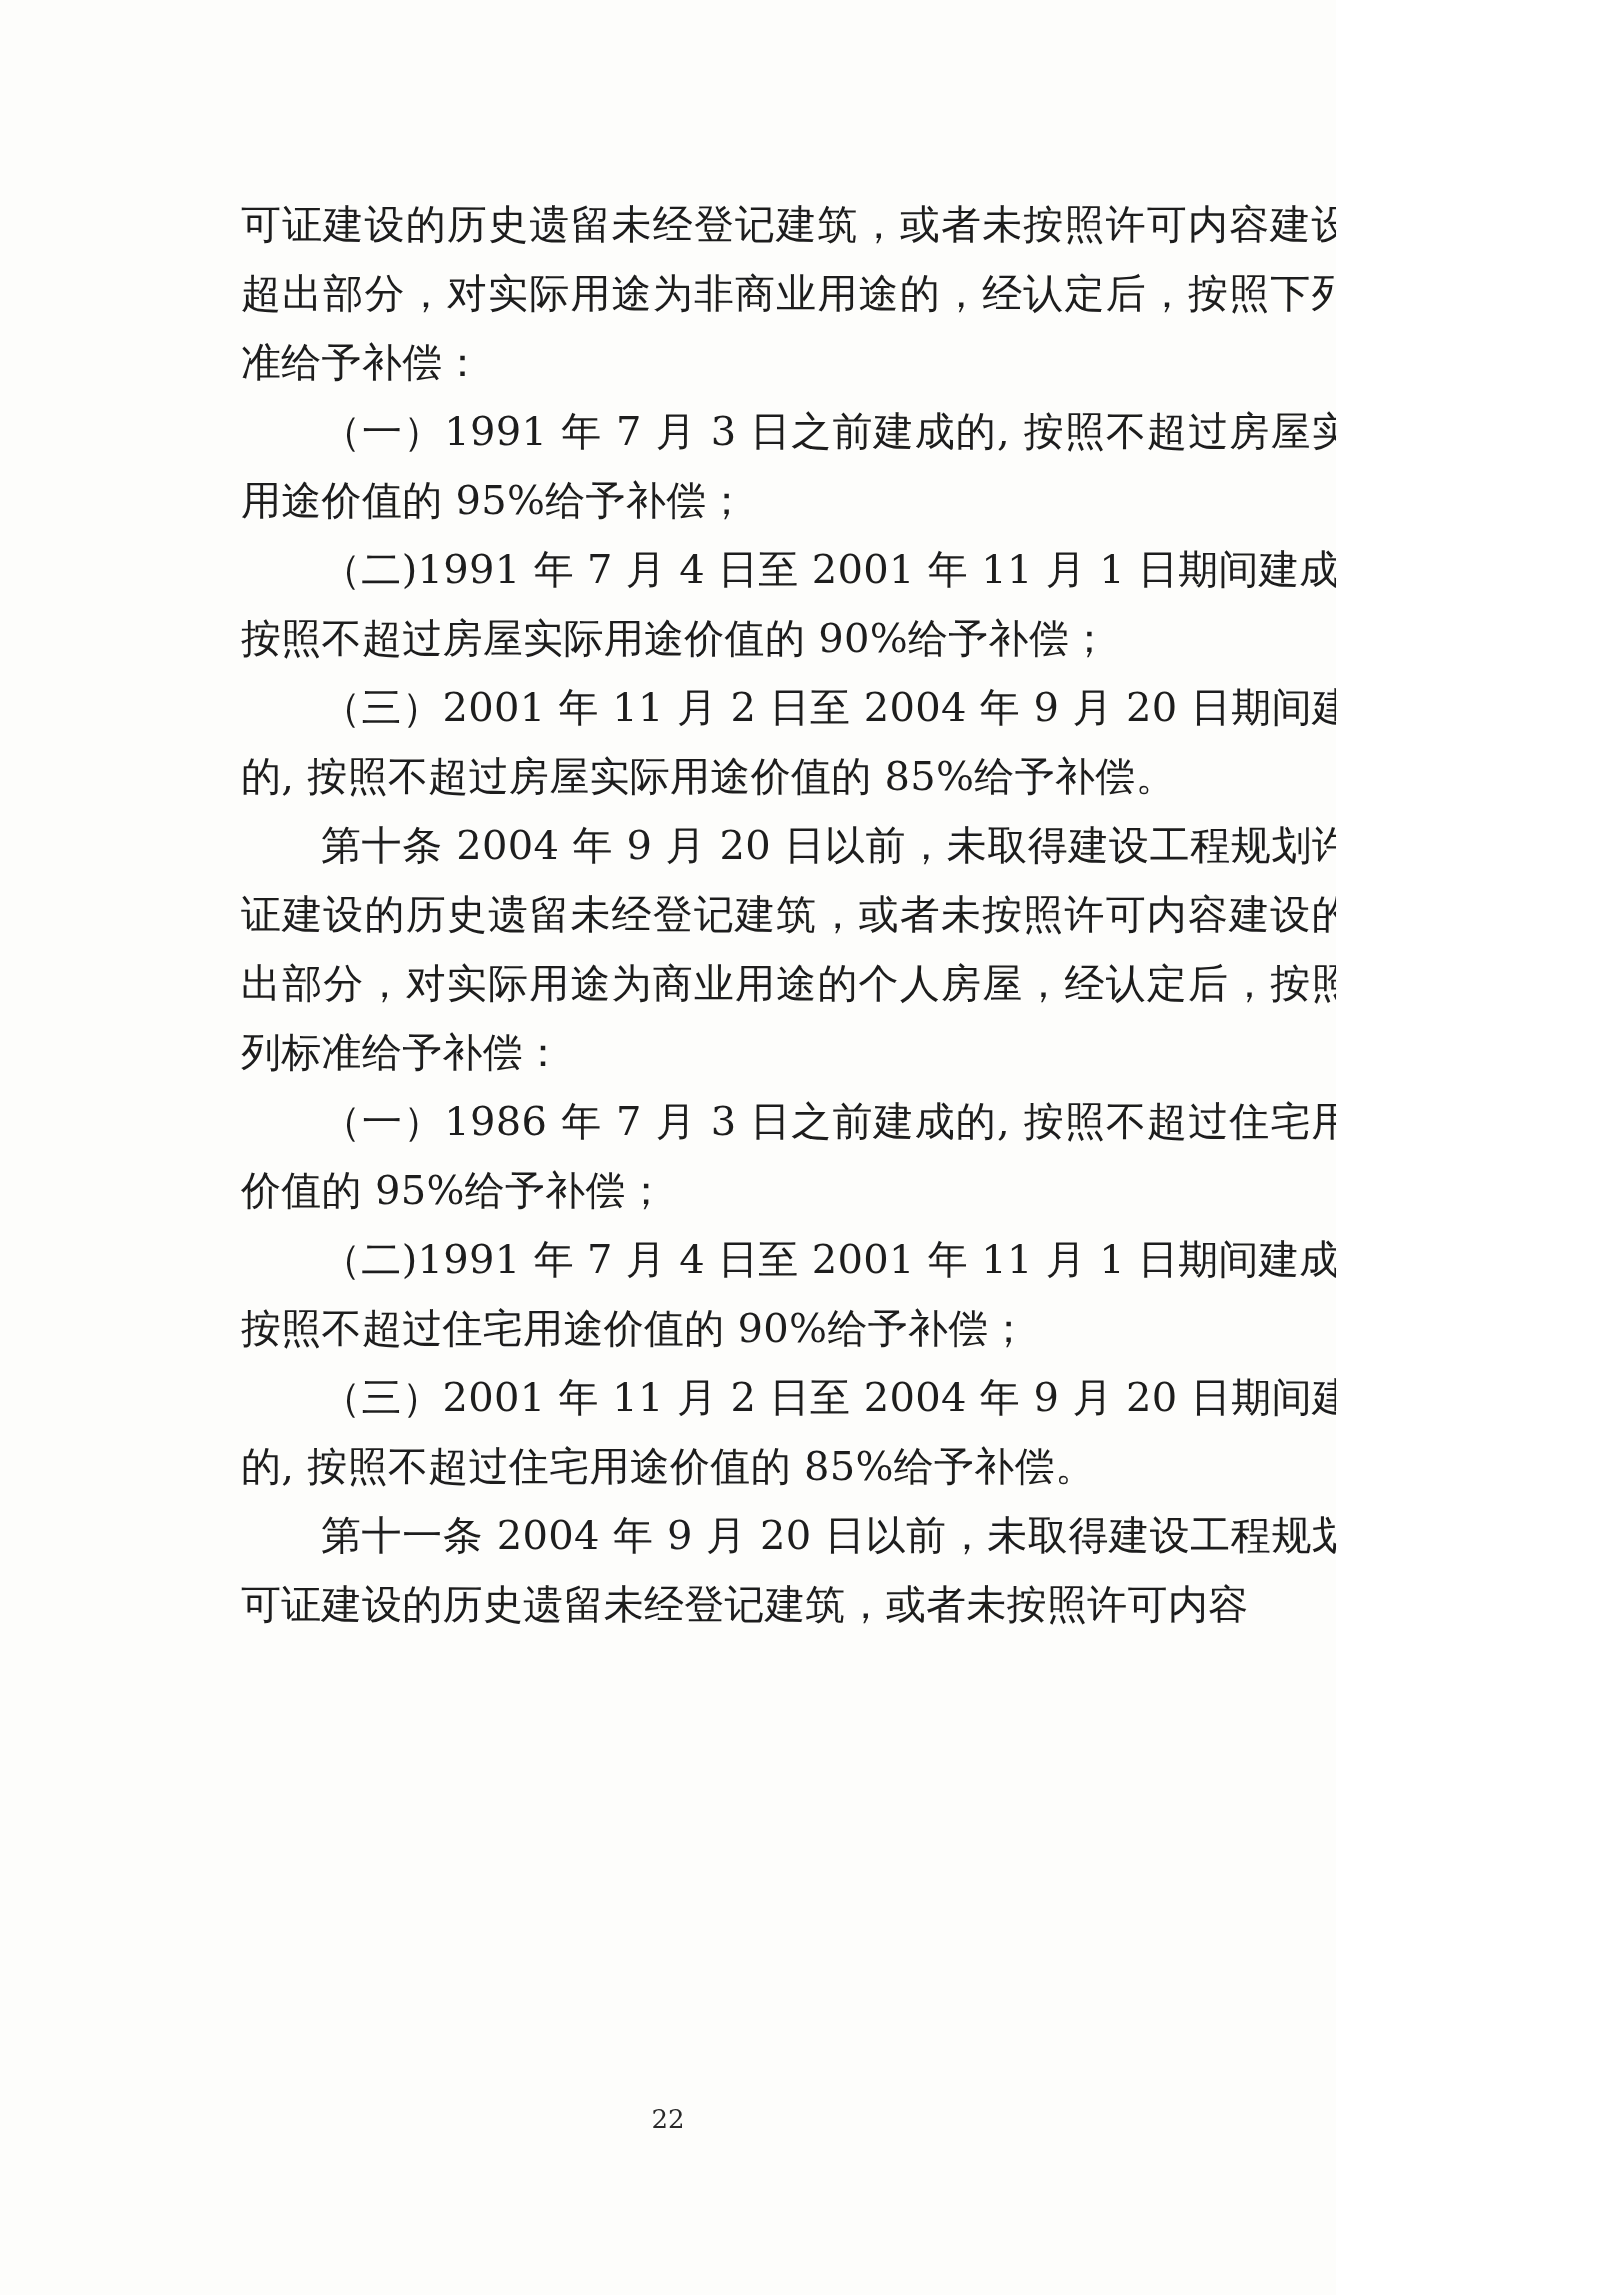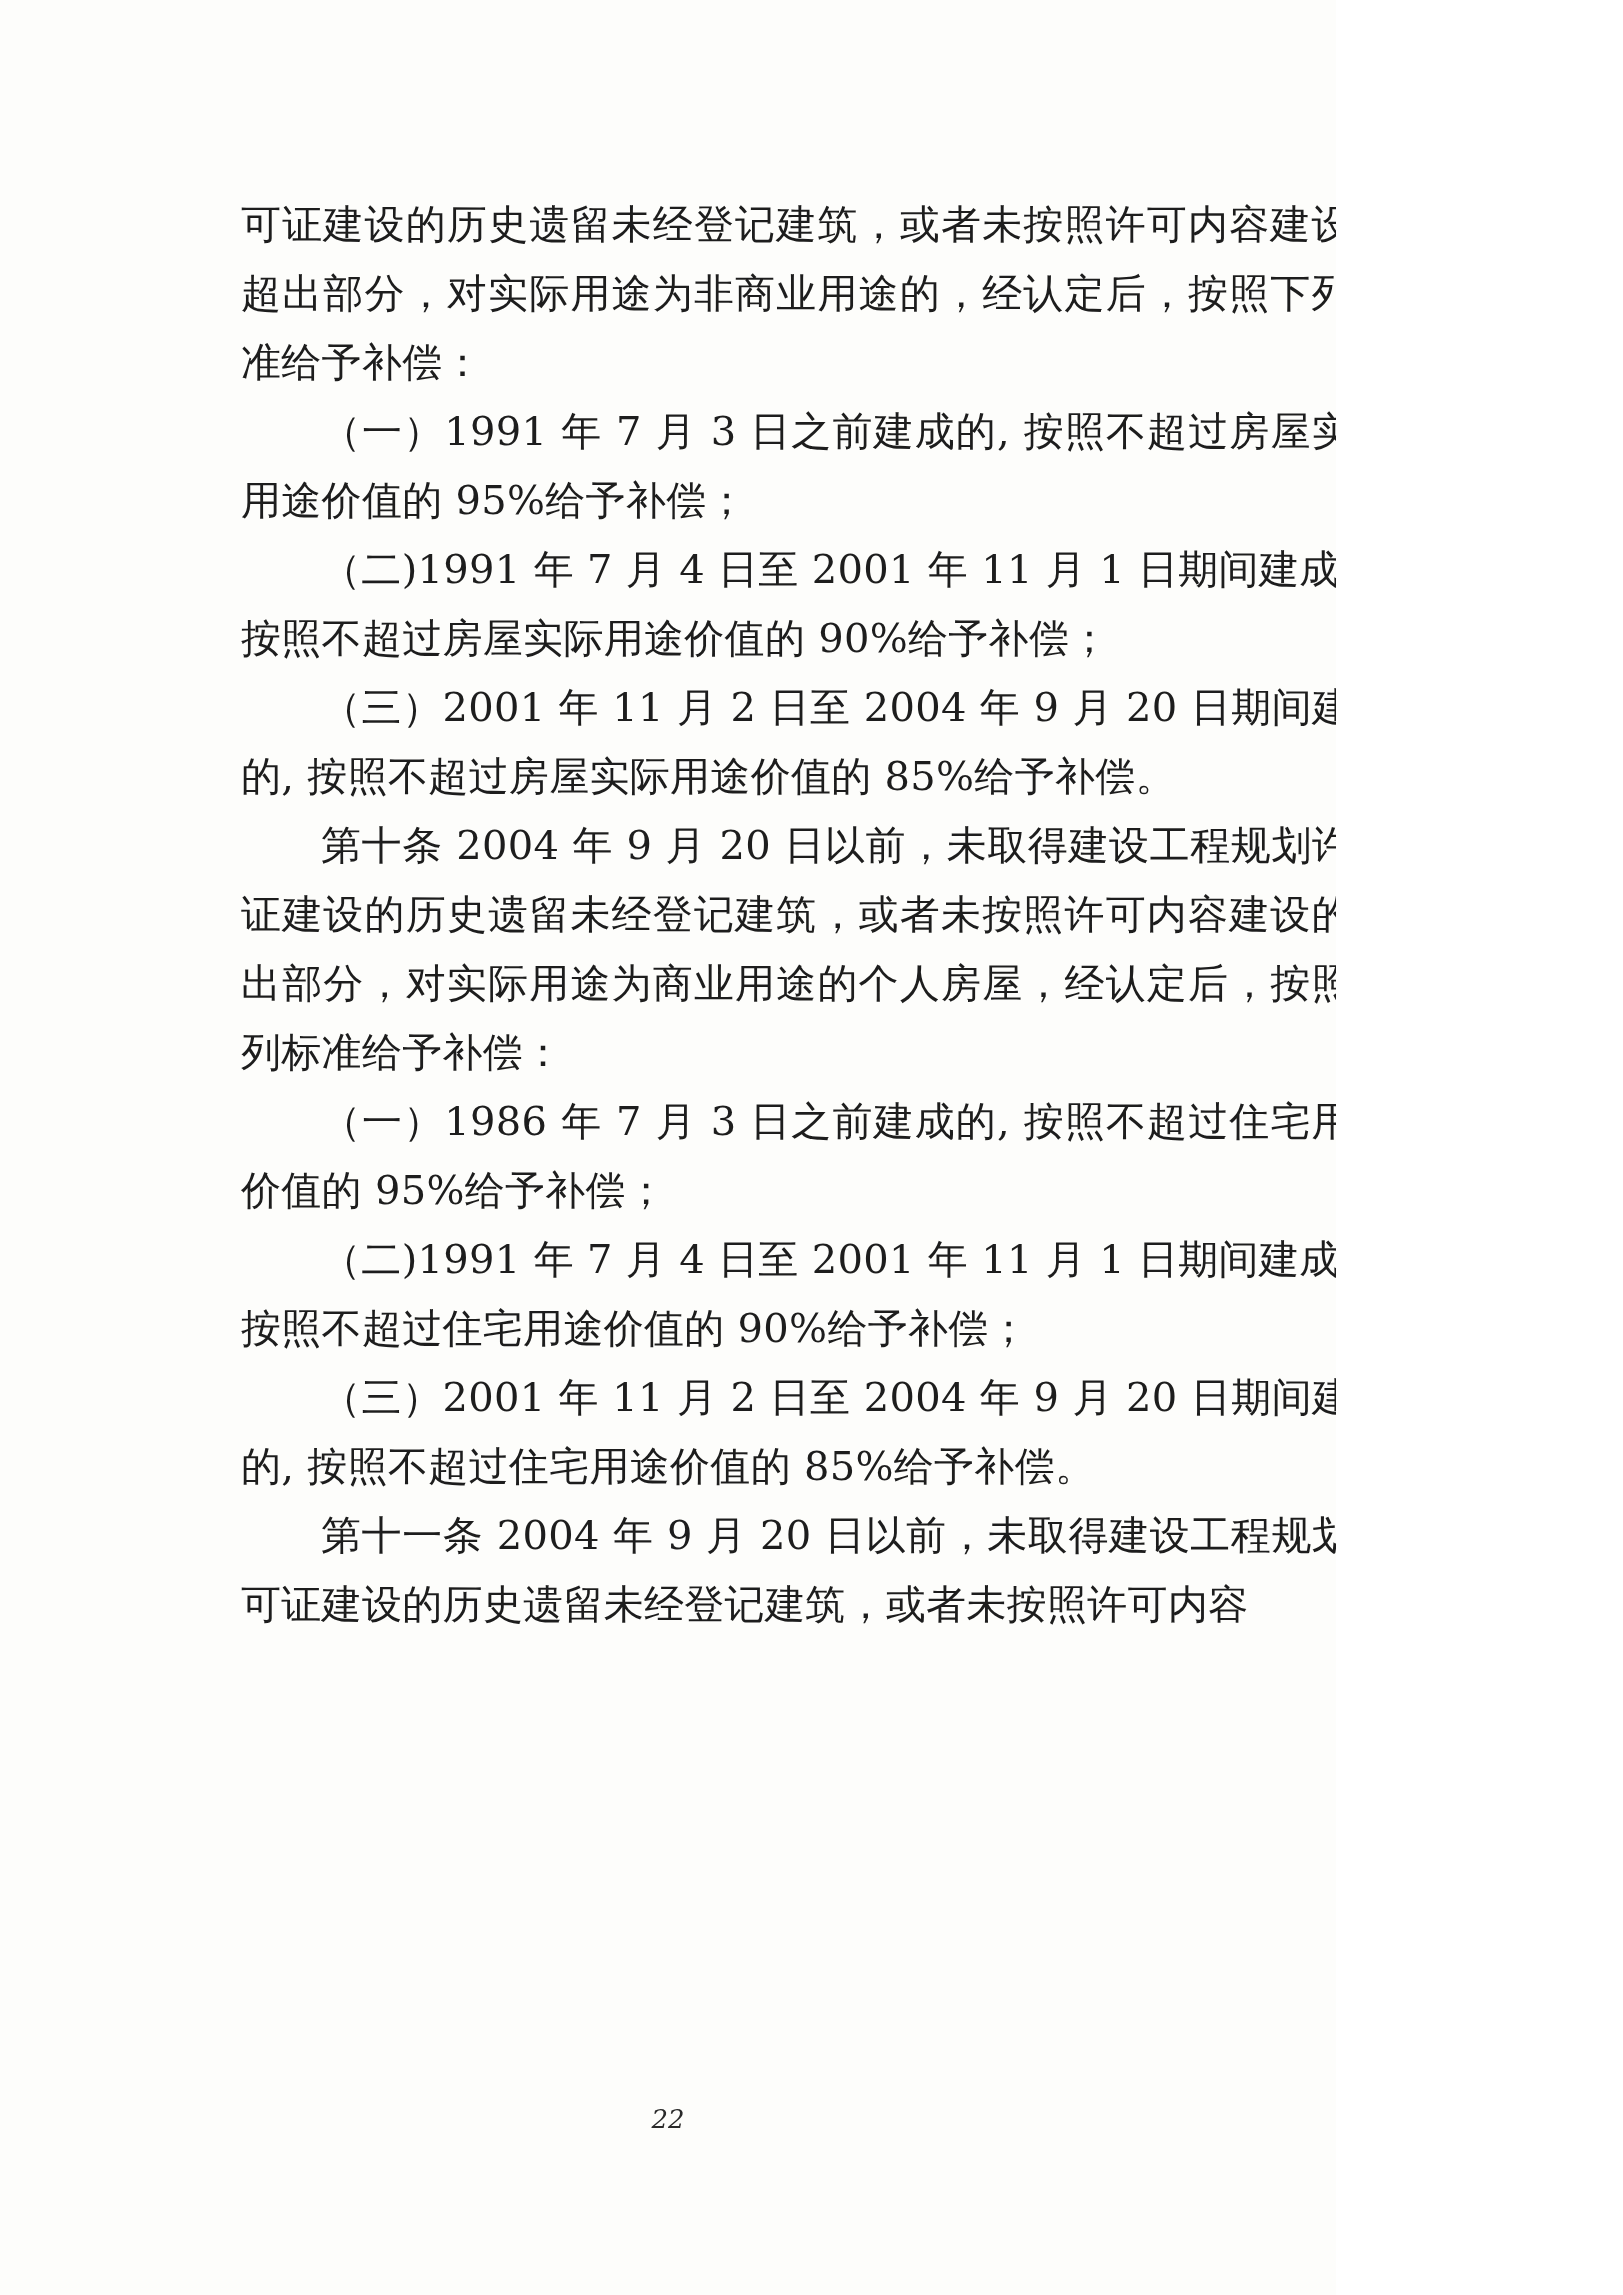--- a/index.html
+++ b/index.html
@@ -37,21 +37,20 @@
   }
   .page-number {
     position: absolute;
     left: 0;
     right: 0;
     top: 2104px;
     text-align: center;
     font-size: 26px;
     font-family: "DejaVu Serif", "Liberation Serif", serif;
     color: #2a2a2a;
-    font-style: italic;
   }
 </style>
 </head>
 <body>
 
 <div class="page">
   <div class="content">
     <p class="para">可证建设的历史遗留未经登记建筑，或者未按照许可内容建设的超出部分，对实际用途为非商业用途的，经认定后，按照下列标准给予补偿：</p>
     <p class="para indent">（一）1991 年 7 月 3 日之前建成的, 按照不超过房屋实际用途价值的 95%给予补偿；</p>
     <p class="para indent">（二)1991 年 7 月 4 日至 2001 年 11 月 1 日期间建成的, 按照不超过房屋实际用途价值的 90%给予补偿；</p>

